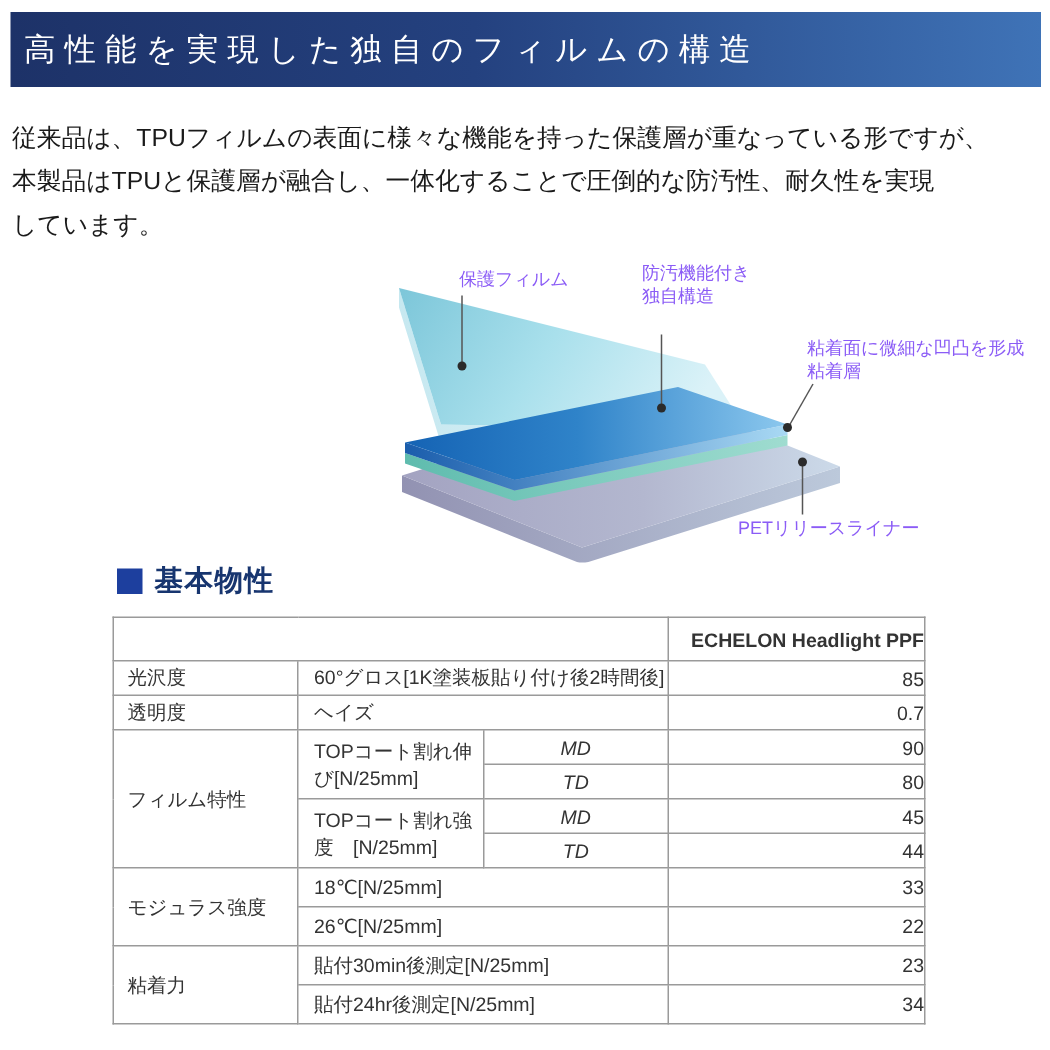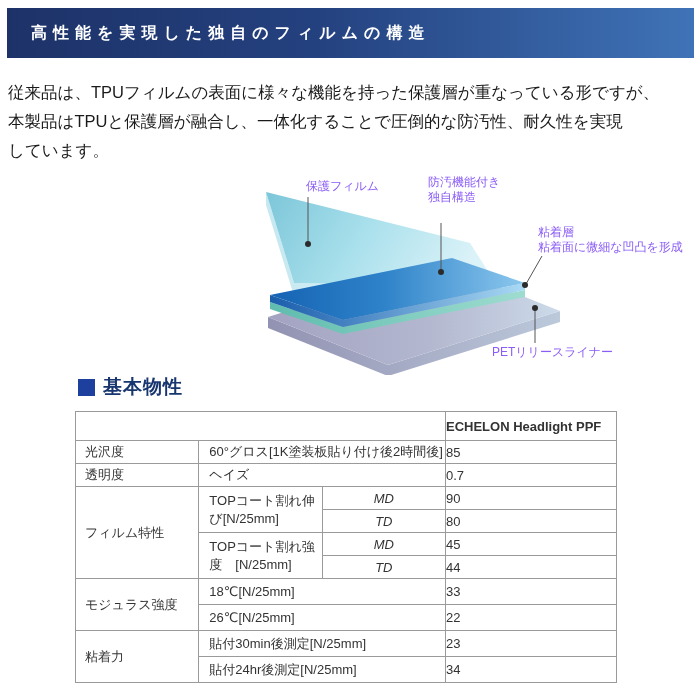--- a/index.html
+++ b/index.html
@@ -4,21 +4,21 @@
 <style>
   html,body{margin:0;padding:0;background:#ffffff;}
   body{font-family:"Liberation Sans","DejaVu Sans",sans-serif;color:#1a1a1a;}
   .page{position:relative;width:700px;height:700px;background:#fff;overflow:hidden;}
 
   
   .banner{position:absolute;left:7px;top:8px;width:687px;height:50px;
     background:linear-gradient(90deg,#1d3268 0%,#24417f 45%,#3f73b7 100%);
     display:flex;align-items:center;}
   .banner-title{font-family:"Liberation Serif","DejaVu Serif",serif;
-    color:#ffffff;font-size:16px;font-weight:bold;letter-spacing:6px;padding-left:24px;white-space:nowrap;}
+    color:#ffffff;font-size:21px;font-weight:normal;letter-spacing:6px;padding-left:9px;white-space:nowrap;}
 
   
   .intro{position:absolute;left:8px;top:78px;width:684px;font-size:16.5px;line-height:29px;color:#1a1a1a;}
 
   
   .diagram{position:absolute;left:180px;top:175px;width:515px;height:200px;}
   .diagram svg{position:absolute;left:0;top:0;}
   .dlabel{position:absolute;font-size:12px;line-height:15px;color:#8b5cf6;white-space:nowrap;}
 
   
@@ -26,21 +26,21 @@
   .section-square{width:17px;height:17px;background:#1d3f9e;margin-right:8px;}
   .section-title{font-size:19px;font-weight:bold;color:#17356f;letter-spacing:1px;}
 
   
   .spec-table-wrap{position:absolute;left:75px;top:411px;}
   table.spec{border-collapse:collapse;table-layout:fixed;width:542px;}
   table.spec td{border:1px solid #9a9a9a;font-size:13px;color:#333;padding:0;background:#fff;}
   table.spec .c-cat{width:105px;padding-left:9px;}
   table.spec .c-test{width:218px;padding-left:10px;}
   table.spec .c-dir{width:49px;text-align:center;font-style:italic;}
-  table.spec .c-val{width:170px;text-align:left;}
+  table.spec .c-val{width:170px;text-align:right;}
   td.diag-cell{background-image:linear-gradient(to bottom right,
       transparent calc(50% - 0.5px),#9a9a9a calc(50% - 0.5px),
       #9a9a9a calc(50% + 0.5px),transparent calc(50% + 0.5px));}
   td.prod-head{background:linear-gradient(90deg,#4e8cca 0%,#2c5cae 55%,#1e3e92 100%);
       color:#fff;font-weight:bold;text-align:center;font-size:13px;}
   tr.h30 td{height:28px;}
   tr.h24 td{height:22px;}
   tr.h27 td{height:25px;}
 </style>
 </head>
@@ -114,22 +114,22 @@
       <line x1="355" y1="133" x2="355" y2="168" stroke="#555" stroke-width="1"></line>
       <circle cx="355" cy="133" r="3" fill="#2b2b2b"></circle>
     </svg>
 
     <div class="dlabel" style="left:126px;top:4px;">保護フィルム</div>
     <div class="dlabel" style="left:248px;top:0px;">
       <div>防汚機能付き</div>
       <div>独自構造</div>
     </div>
     <div class="dlabel" style="left:358px;top:50px;">
+      <div>粘着面に微細な凹凸を形成</div>
       <div>粘着層</div>
-      <div>粘着面に微細な凹凸を形成</div>
     </div>
     <div class="dlabel" style="left:312px;top:170px;">PETリリースライナー</div>
   </div>
 
   <div class="section-head">
     <span class="section-square"></span>
     <span class="section-title">基本物性</span>
   </div>
 
   <div class="spec-table-wrap">

